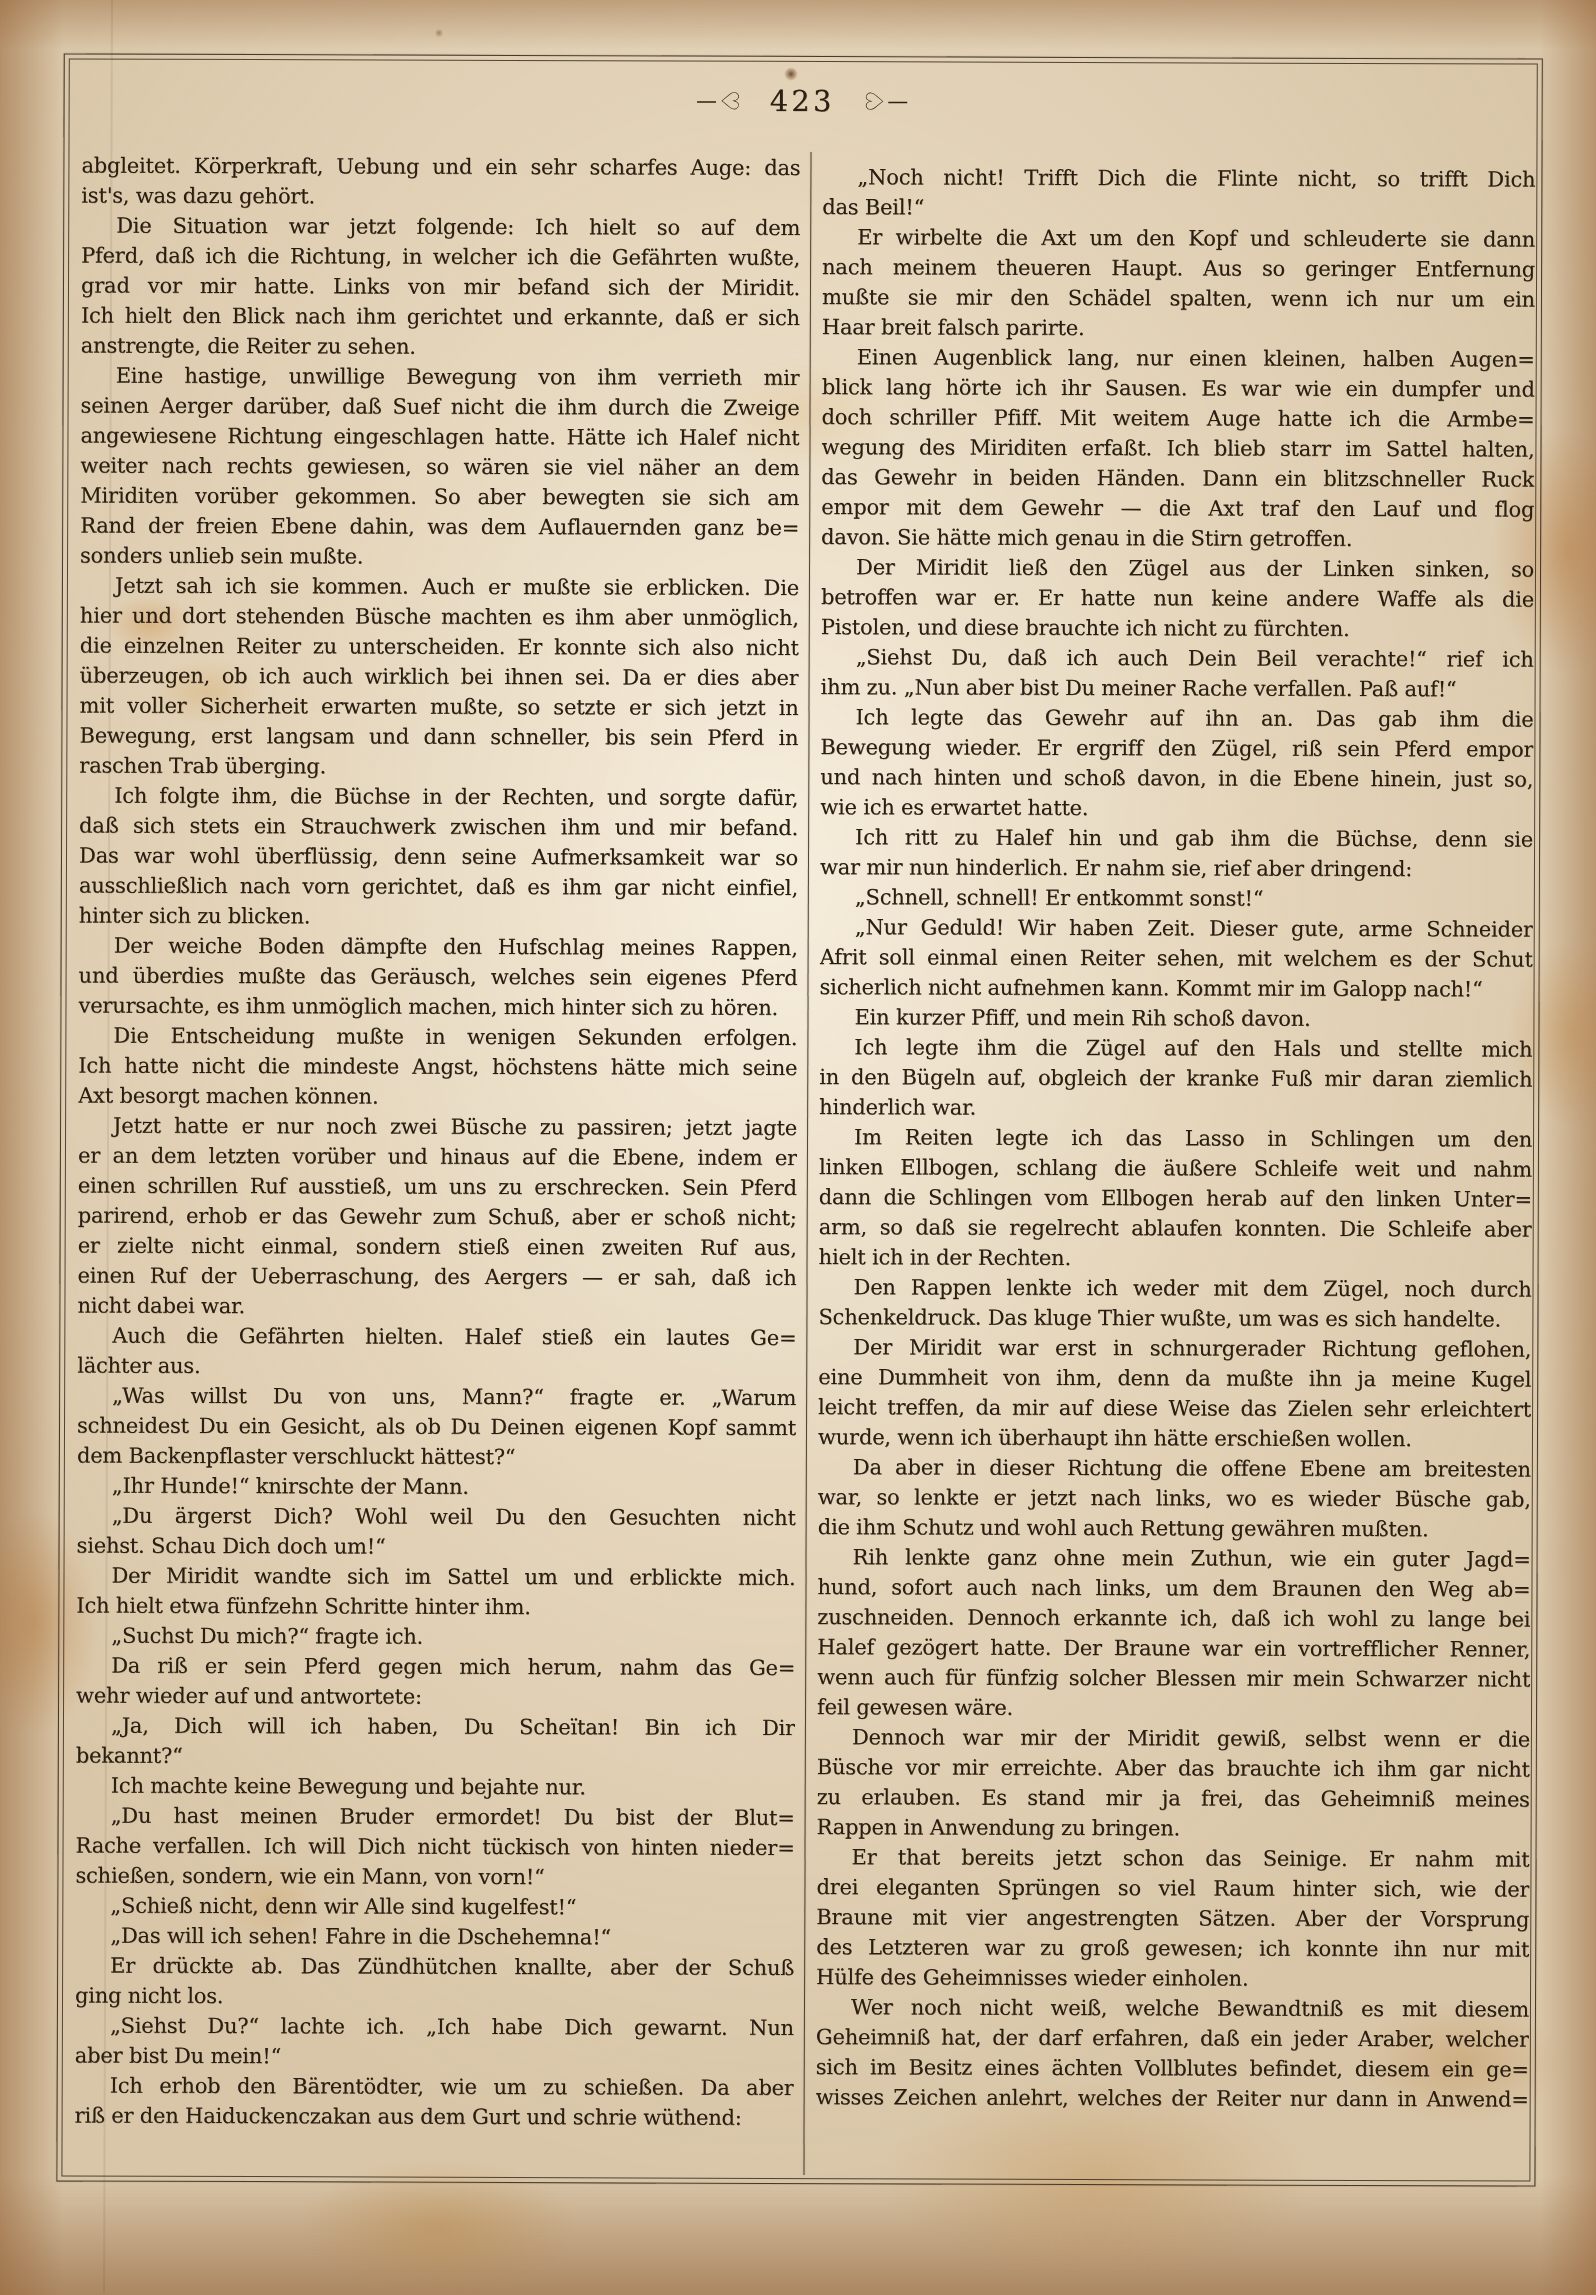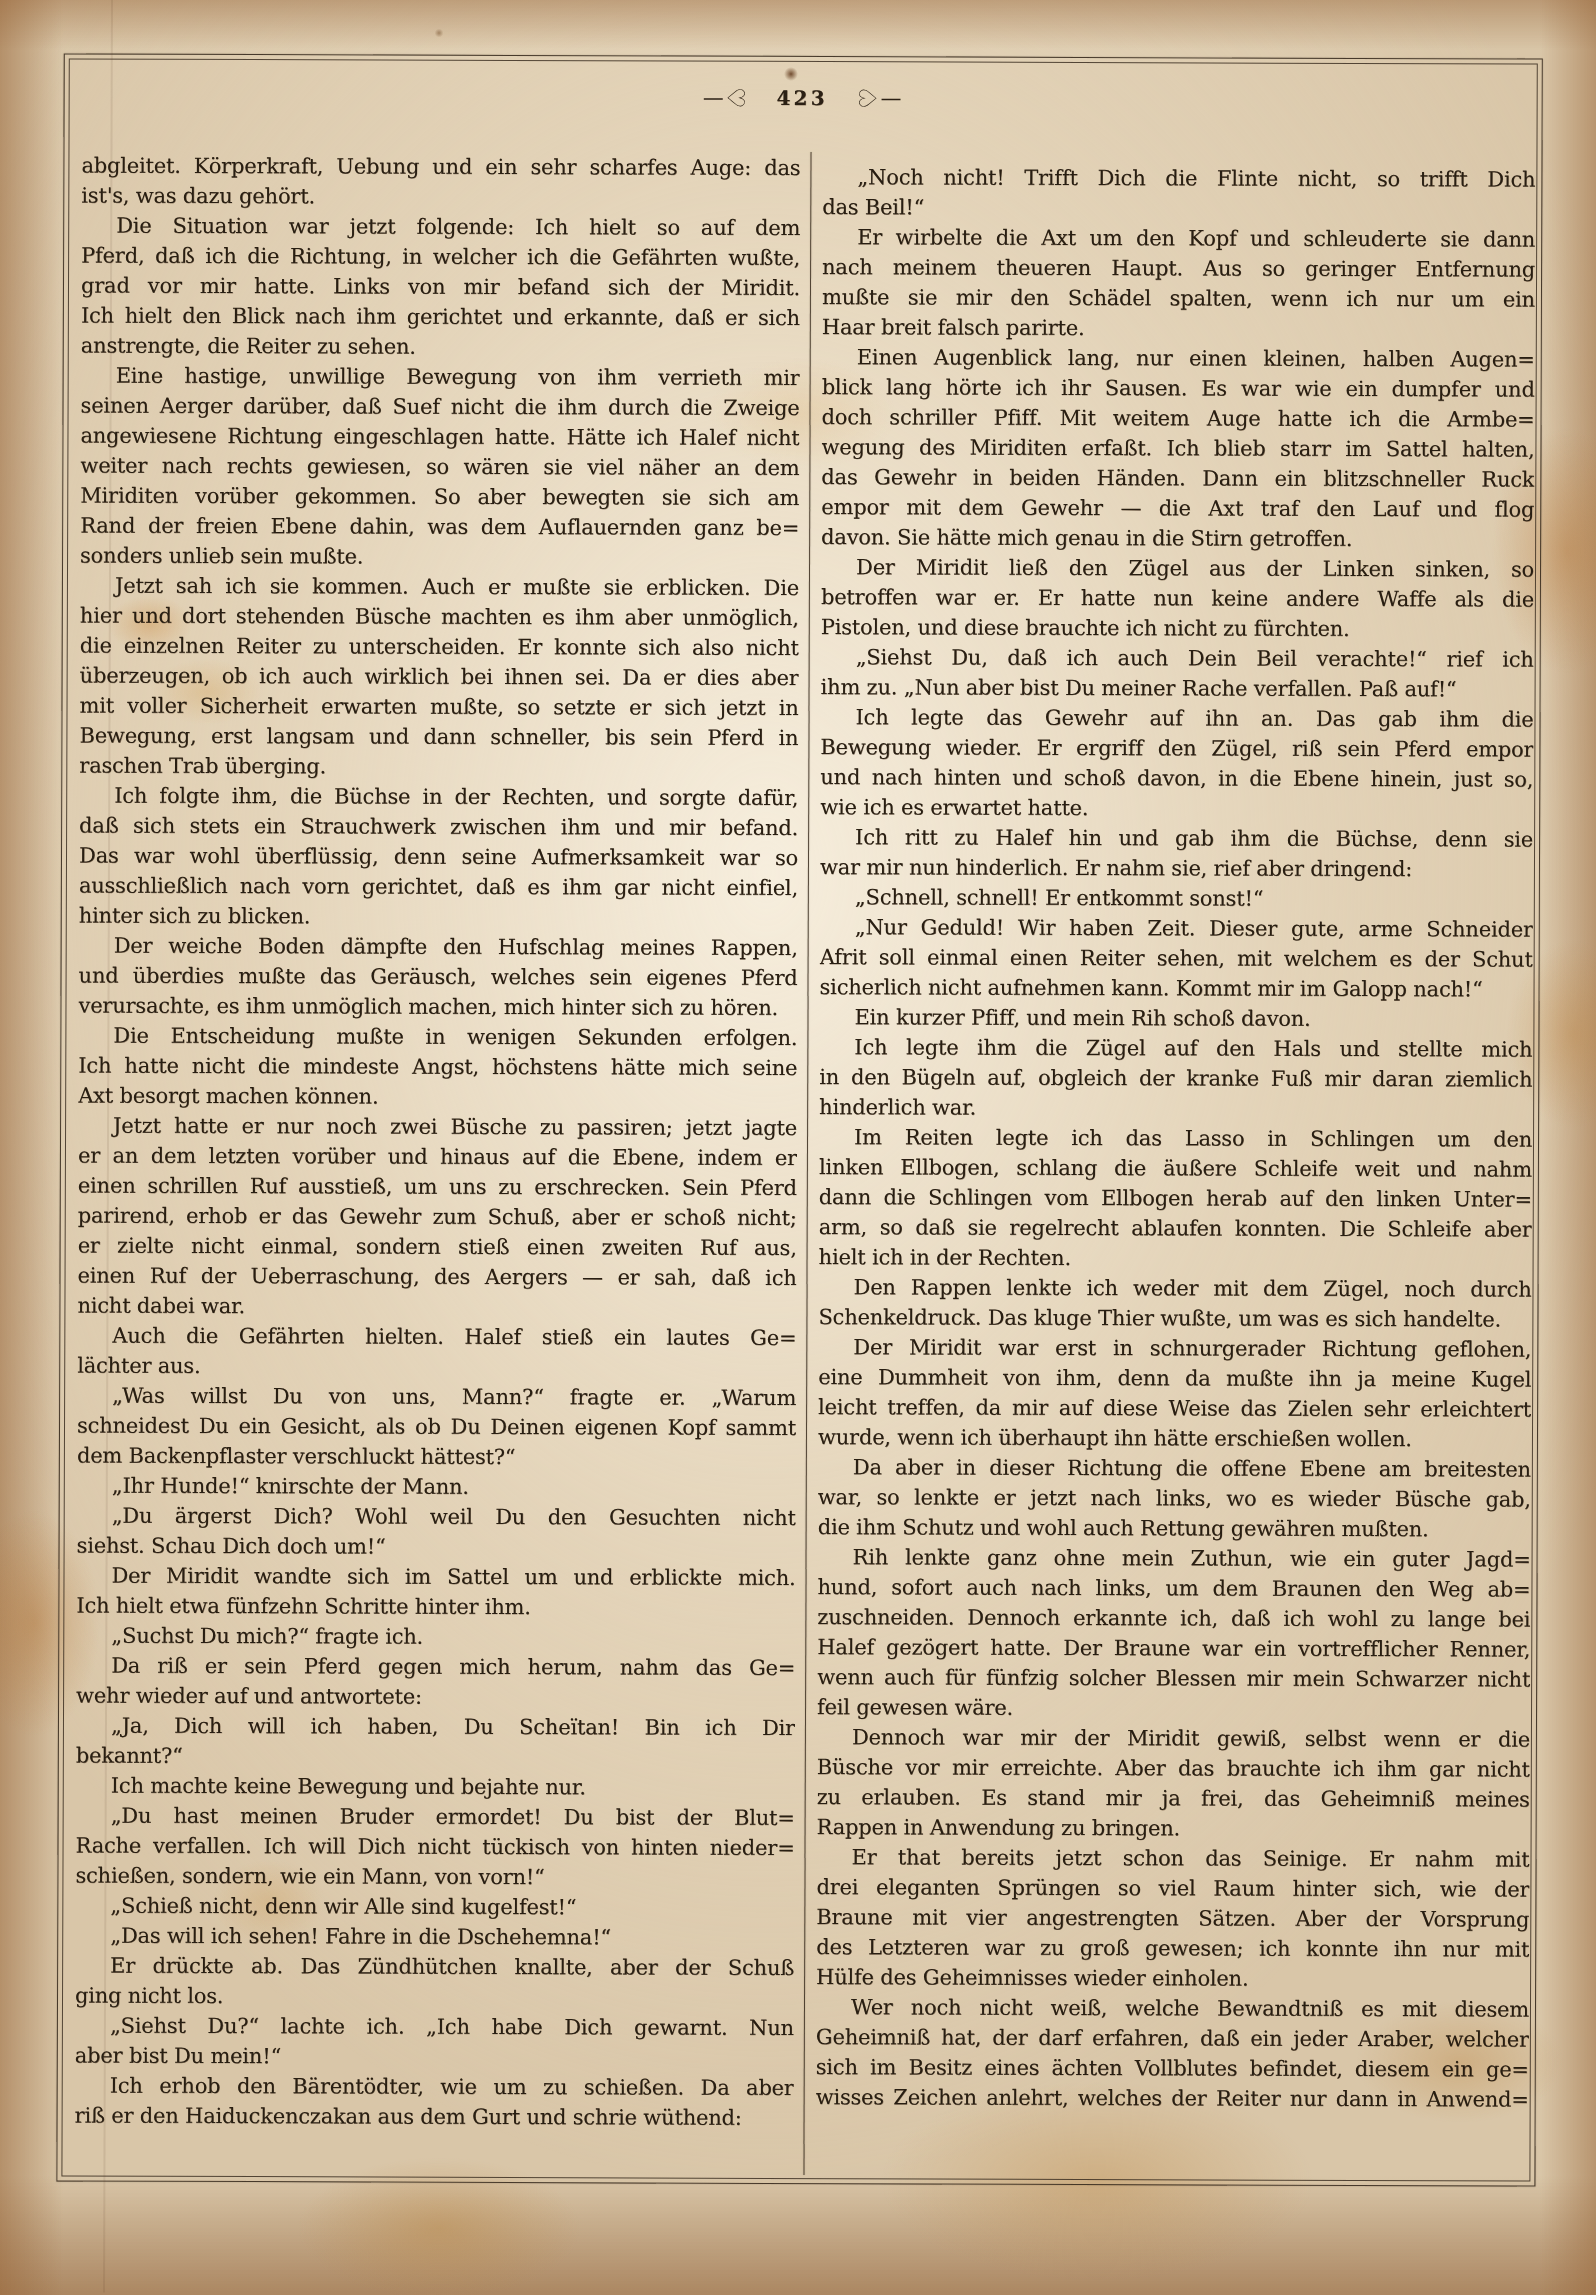--- a/index.html
+++ b/index.html
@@ -35,21 +35,21 @@
   }
   .frame-inner{
     position:absolute;inset:3.8px;
     border:1.3px solid rgba(58,45,32,0.85);
   }
   .pagehead{
     position:absolute;left:0;top:84px;width:100%;
     text-align:center;color:#2b2014;
   }
   .pno{
-    font-size:20px;font-weight:bold;letter-spacing:3.1px;
+    font-size:29px;font-weight:normal;letter-spacing:3.1px;
     vertical-align:middle;
     text-shadow:0.3px 0.4px 0.6px rgba(60,35,15,0.5);
   }
   .orn{font-family:"DejaVu Sans", sans-serif;font-size:21px;vertical-align:middle;color:#2b2014;}
   .orn .dash{vertical-align:middle;}
   .heart{display:inline-block;vertical-align:middle;font-size:24px;}
   .h-left{transform:rotate(90deg);margin:0 30px 0 1.3px;}
   .h-right{transform:rotate(-90deg);margin:0 1.3px 0 30px;}
   .divider{
     position:absolute;left:807px;top:152px;width:1.3px;height:2023px;

